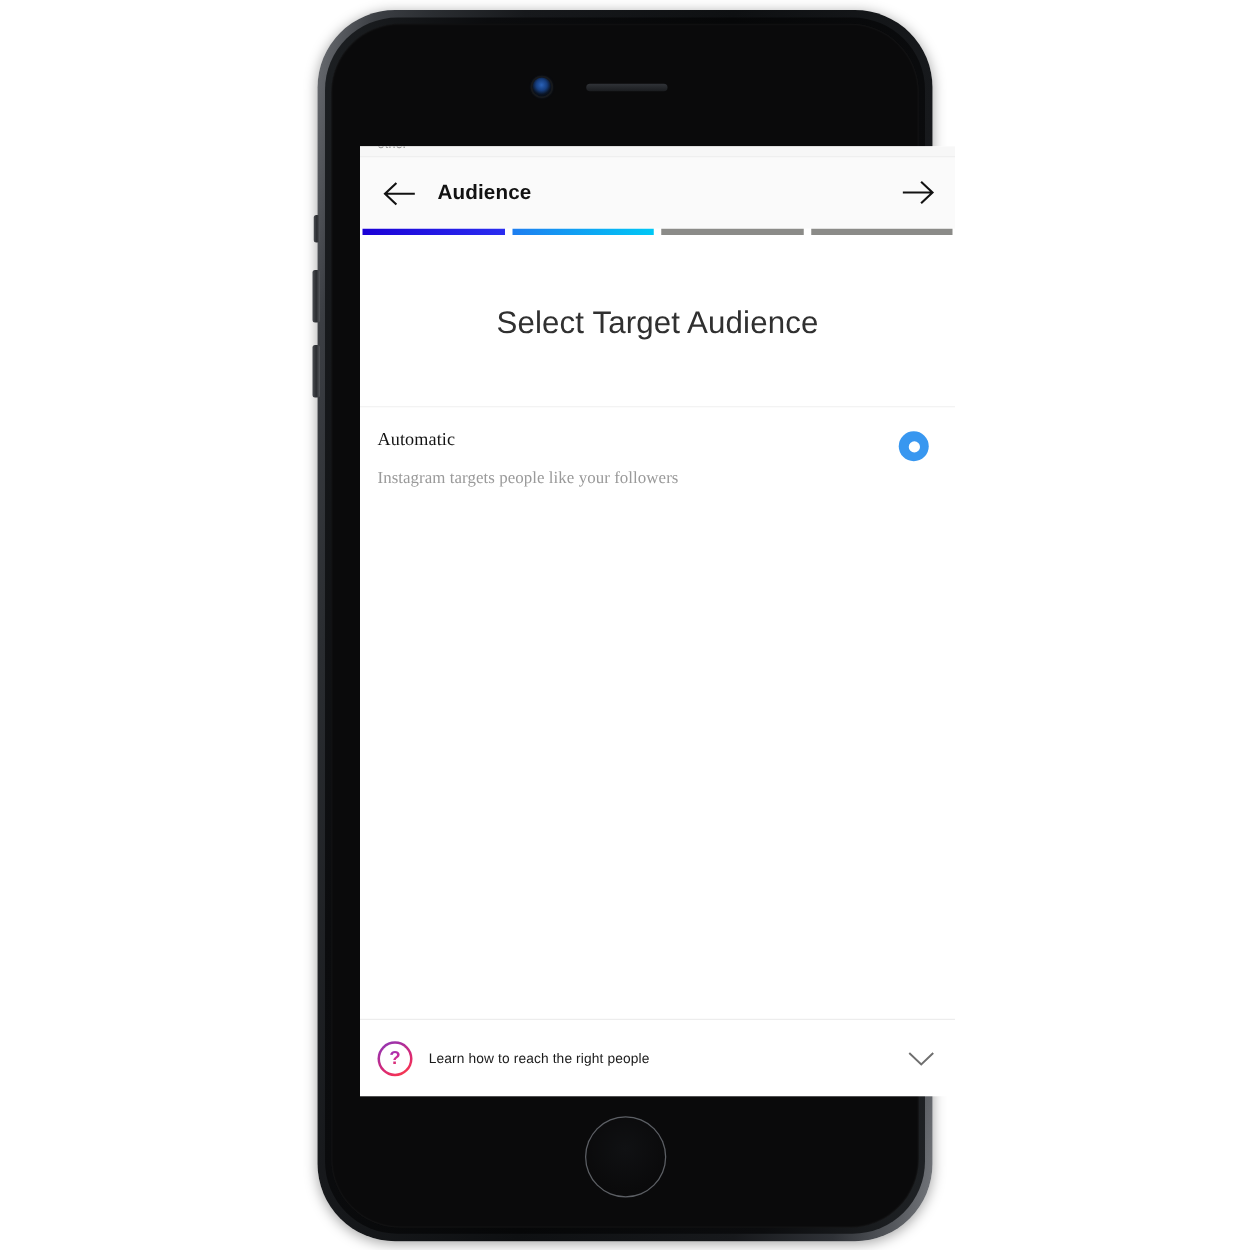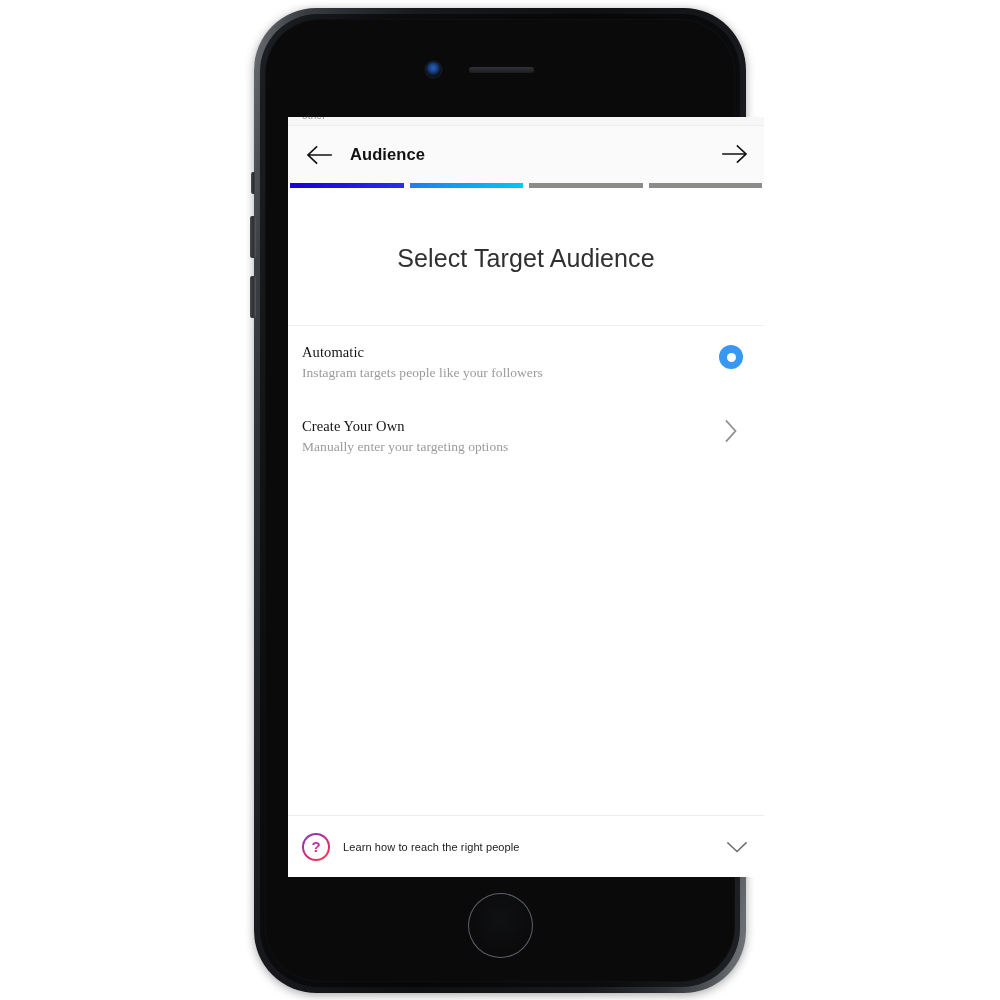--- a/index.html
+++ b/index.html
@@ -116,21 +116,21 @@
   .divider{ position:absolute; left:0; width:100%; height:1px; background:#efefef; }
 
   
   .options{ position:absolute; left:0; top:209px; width:100%;font-family:Liberation Serif, serif; }
   .opt-row{
     position:relative; display:flex; align-items:flex-start;
     padding:16px 16px 16px 14px; min-height:74px; cursor:pointer; background:#fff;
   }
   .opt-text{ flex:1; }
   .opt-title{ font-size:14.5px; color:#131313; line-height:20px; letter-spacing:.1px; }
-  .opt-sub  { font-size:13.5px; color:#9a9a9a; line-height:20px; margin-top:1px; letter-spacing:.05px; }
+  .opt-sub  { font-size:13.5px; color:#9a9a9a; line-height:20px; margin-top:10px; letter-spacing:.05px; }
   .opt-ctl  { width:34px; display:flex; align-items:center; justify-content:center;
               padding-top:3px; flex:0 0 34px; }
 
   .radio-on{
     width:24px; height:24px; border-radius:50%;
     background:#3897f0;
     display:flex; align-items:center; justify-content:center;
   }
   .radio-on i{ width:9px; height:9px; border-radius:50%; background:#fff; display:block; }
 
@@ -214,31 +214,20 @@
           <div class="opt-title">Automatic</div>
           <div class="opt-sub">Instagram targets people like your followers</div>
         </div>
         <div class="opt-ctl">
           <div class="radio-on">
             <i></i>
           </div>
         </div>
       </div>
 
-      <div class="opt-row">
-        <div class="opt-text">
-          <div class="opt-title">Create Your Own</div>
-          <div class="opt-sub">Manually enter your targeting options</div>
-        </div>
-        <div class="opt-ctl">
-          <svg width="14" height="24" viewBox="0 0 14 24">
-            <path d="M2.5 2 L11.5 12 L2.5 22" fill="none" stroke="#8e8e8e" stroke-width="1.7" stroke-linecap="square"></path>
-          </svg>
-        </div>
-      </div>
 
     </div>
 
     <div class="footer">
       <div class="q-icon">
         <span class="q-mark">?</span>
       </div>
       <div class="footer-label">Learn how to reach the right people</div>
       <div class="footer-chev">
         <svg width="22" height="14" viewBox="0 0 22 14">

